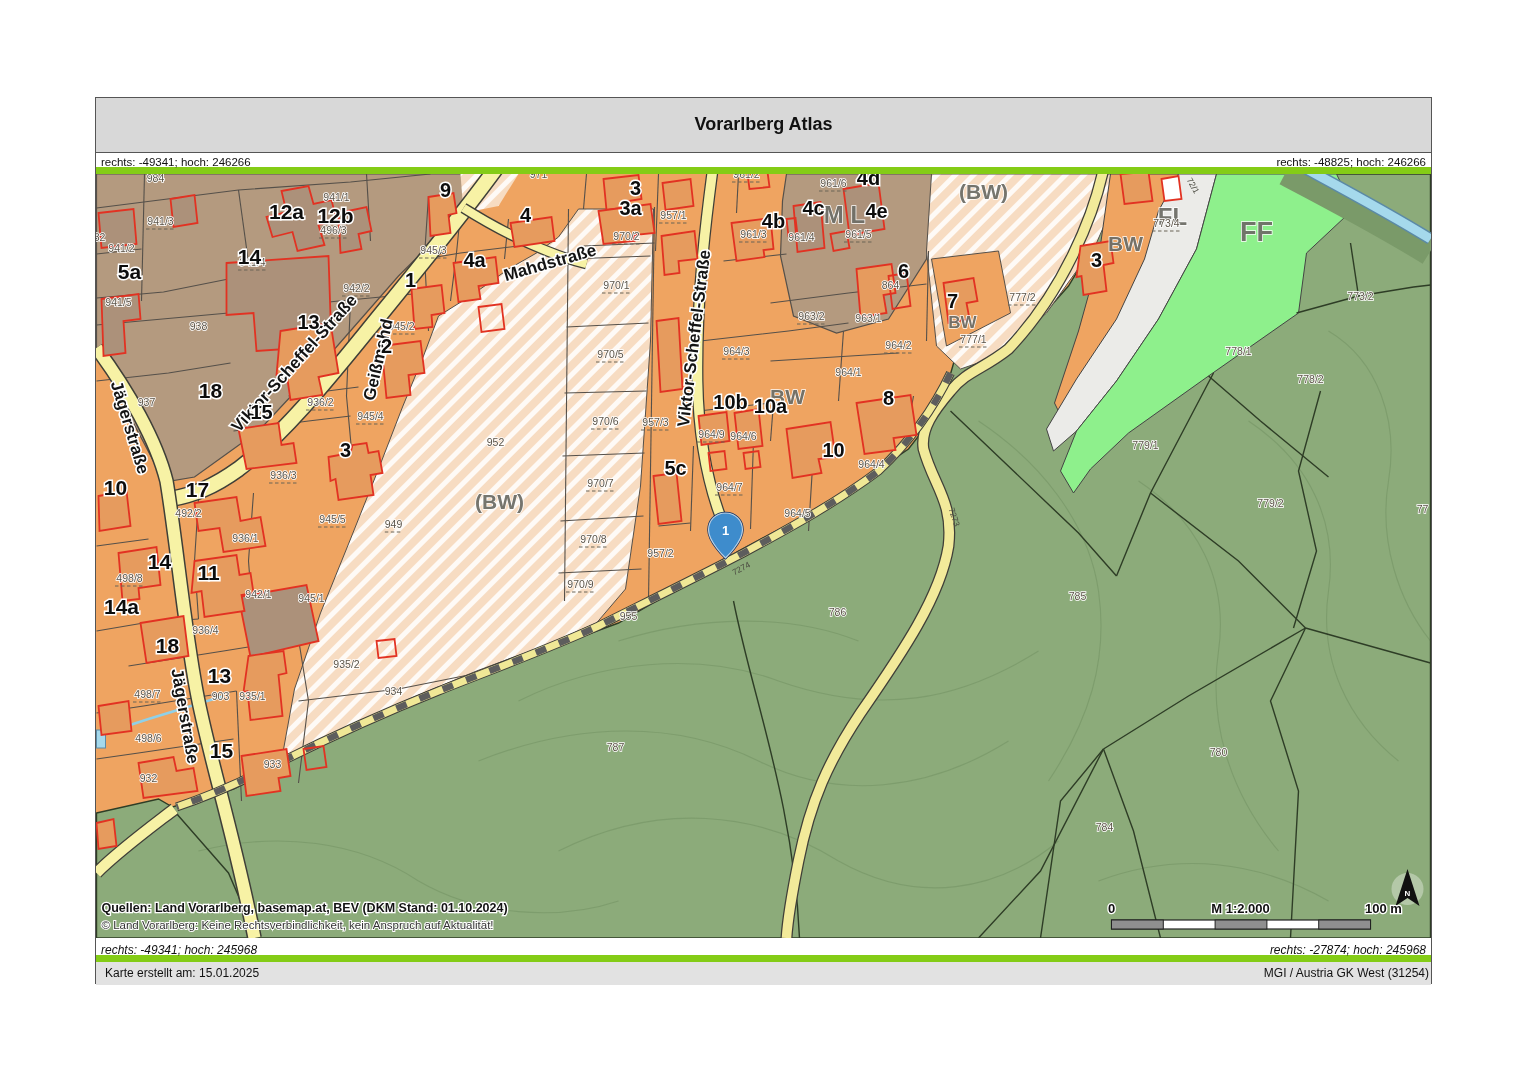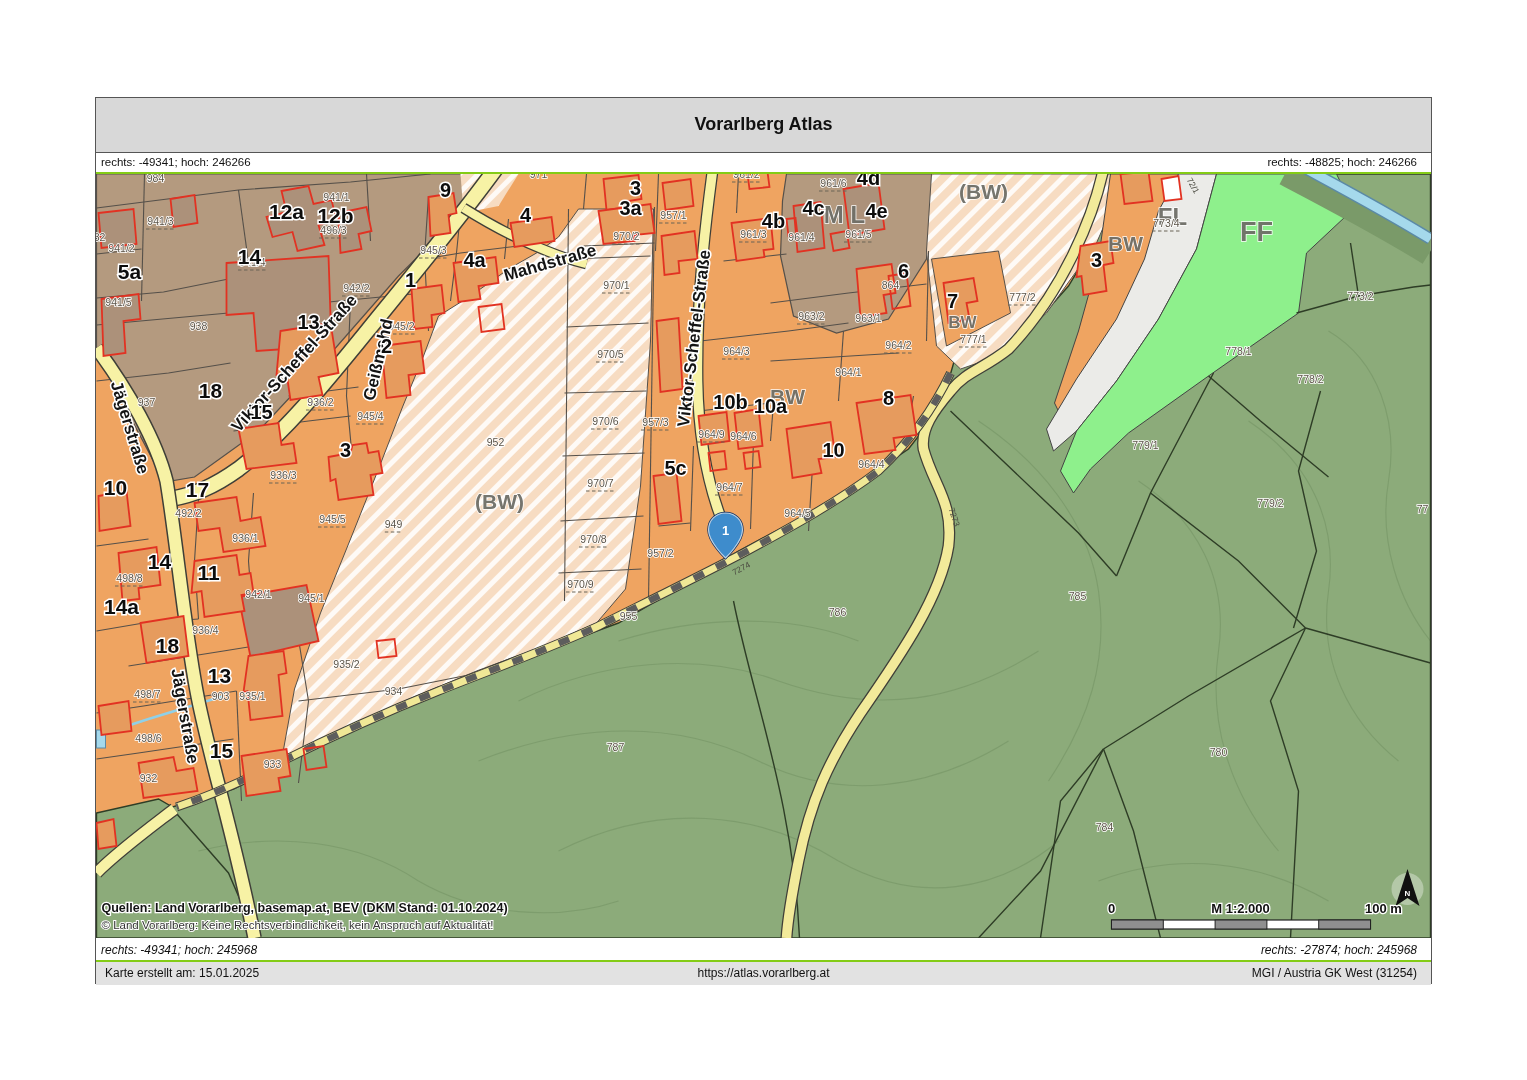--- a/index.html
+++ b/index.html
@@ -5,29 +5,29 @@
   html,body{margin:0;padding:0;background:#fff;font-family:"Liberation Sans",sans-serif;}
   .page{position:relative;width:1527px;height:1080px;background:#fff;overflow:hidden;}
   .doc{position:absolute;left:95px;top:97px;width:1337px;height:887px;border:1px solid #555;box-sizing:border-box;background:#fff;padding-left:13px;}
   .hdr{position:absolute;left:0;top:0;width:100%;height:55px;background:#d8d8d8;border-bottom:1px solid #555;box-sizing:border-box;}
   .hdr-title{position:absolute;left:0;right:0;top:16px;text-align:center;font-size:18px;font-weight:bold;color:#111;}
   .logo{position:absolute;left:0;top:0;width:215px;height:54px;background:#fff;clip-path:polygon(0 0,100% 0,30% 100%,0 60%);}
   .logo-inner{position:absolute;left:14px;top:8px;display:flex;align-items:flex-start;}
   .logo-shield{width:9px;height:13px;background:#c0111f;border:1px solid #8a0d16;margin-right:4px;margin-top:1px;}
   .logo-name{font-size:11px;color:#777;letter-spacing:.5px;}
   .logo-swoosh{position:absolute;left:18px;top:22px;width:58px;height:7px;border-bottom:2px solid #c0111f;border-radius:0 0 100% 40%;}
-  .strip{position:absolute;left:0;width:100%;height:21px;background:#fff;border-bottom:2px solid #84cc16;box-sizing:border-box;font-size:11.5px;color:#111;}
+  .strip{position:absolute;left:0;width:100%;height:21px;background:#fff;border-bottom:7px solid #84cc16;box-sizing:border-box;font-size:11.5px;color:#111;}
   .strip.top{top:55px;}
   .strip.bot{top:840px;height:24px;font-size:12px;}
   .strip span{position:absolute;top:3px;}
   .strip.bot span{top:5px;font-style:italic;}
-  .strip .l{left:5px;} .strip .r{right:14px;}
+  .strip .l{left:5px;} .strip .r{right:5px;}
   .ftr{position:absolute;left:0;top:864px;width:100%;height:23px;background:#e2e2e2;font-size:12px;color:#111;box-sizing:border-box;}
   .ftr span{position:absolute;top:4px;}
-  .ftr .l{left:9px;} .ftr .c{left:0;right:0;text-align:center;} .ftr .r{right:14px;}
+  .ftr .l{left:9px;} .ftr .c{left:0;right:0;text-align:center;} .ftr .r{right:2px;}
   .mapwrap{position:absolute;left:0;top:76px;width:1335px;height:764px;overflow:hidden;background:#efa461;}
   svg text{user-select:none;}
   .t-house{font-family:"Liberation Sans",sans-serif;font-weight:bold;fill:#0d0d0d;stroke:#fff;stroke-width:3px;paint-order:stroke;text-anchor:middle;}
   .t-parcel{font-family:"Liberation Sans",sans-serif;font-size:10.5px;fill:#5b5347;stroke:#fff;stroke-width:1.6px;paint-order:stroke;text-anchor:middle;}
   .t-street{font-family:"Liberation Sans",sans-serif;font-weight:bold;fill:#141414;stroke:#fff;stroke-width:3px;paint-order:stroke;text-anchor:middle;}
   .t-zone{font-family:"Liberation Sans",sans-serif;font-weight:bold;fill:#6f6f68;stroke:#fff;stroke-width:1.5px;paint-order:stroke;text-anchor:middle;opacity:.95;}
   .t-road{font-family:"Liberation Sans",sans-serif;font-size:8.5px;fill:#4a4a40;text-anchor:middle;}
   .t-src1{font-family:"Liberation Sans",sans-serif;font-size:12.5px;font-weight:bold;fill:#141414;stroke:#fff;stroke-width:2.5px;paint-order:stroke;}
   .t-src2{font-family:"Liberation Sans",sans-serif;font-size:11.5px;fill:#333;stroke:#fff;stroke-width:2px;paint-order:stroke;}
   .t-scale{font-family:"Liberation Sans",sans-serif;font-size:13px;font-weight:bold;fill:#111;stroke:#fff;stroke-width:2.5px;paint-order:stroke;text-anchor:middle;}
@@ -452,19 +452,18 @@
     </g>
   </svg>
   </div>
 
   <div class="strip bot">
     <span class="l">rechts: -49341; hoch: 245968</span>
     <span class="r">rechts: -27874; hoch: 245968</span>
   </div>
 
   <div class="ftr">
-    <span class="c">https://atlas.vorarlberg.at</span>
     <span class="l">Karte erstellt am: 15.01.2025</span>
     <span class="r">MGI / Austria GK West (31254)</span>
   </div>
 
  </div>
 </div>
 
 </body></html>

